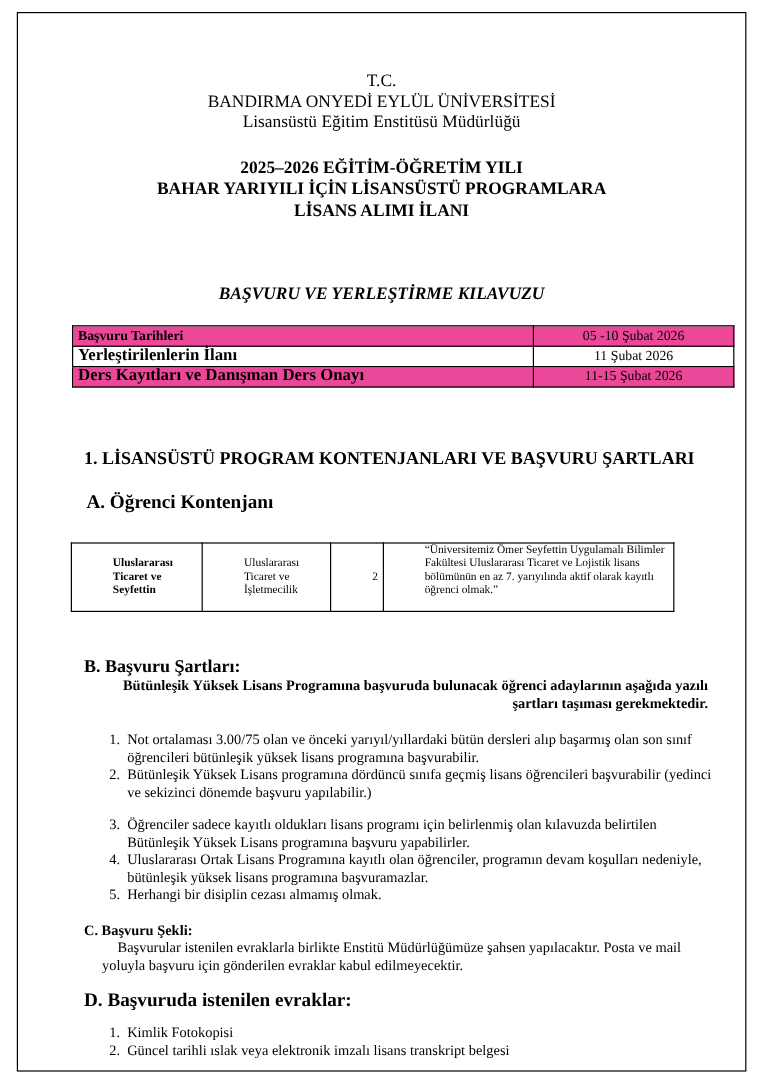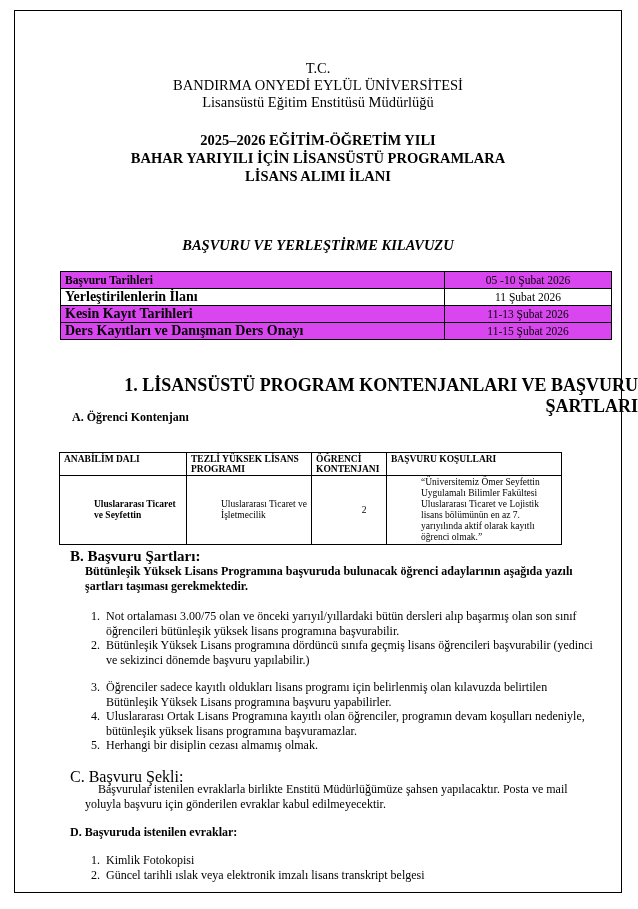--- a/index.html
+++ b/index.html
@@ -14,43 +14,43 @@
   .center { position: absolute; left: 14px; width: 608px; text-align: center; }
   .hdr { font-size: 14.5px; line-height: 17px; }
   .title-block { font-size: 14.5px; line-height: 18px; font-weight: bold; }
   .guide-title { font-weight: bold; font-size: 14.5px; font-style: italic; }
 
   table { border-collapse: collapse; position: absolute; }
   .dates { left: 60px; top: 271px; width: 552px; font-size: 11.5px; }
   .dates td { border: 1px solid #000; height: 16px; padding: 0 4px; }
   .dates td.lbl { font-weight: bold; width: 375px; }
   .dates td.val { text-align: center; }
-  .dates tr.shaded td { background: #d946ef; }
+  .dates tr.shaded td { background: #ec4899; }
   .dates tr.big td.lbl { font-size: 14px; }
 
   .quota { left: 59px; top: 452px; width: 503px; font-size: 9.5px; }
   .quota th, .quota td { border: 1px solid #000; padding: 1px 4px; vertical-align: top; text-align: left; }
   .quota th { font-weight: bold; height: 20px; line-height: 10px; }
   .quota td { height: 54px; line-height: 11px; padding-left: 34px; }
   .quota td.mid { vertical-align: middle; }
   .quota td.center-cell { text-align: center; vertical-align: middle; }
 
   .abs { position: absolute; }
-  .h1 { left: 70px; top: 375px; font-weight: bold; font-size: 18px; text-align: right; }
-  .h2 { left: 72px; top: 410px; font-weight: bold; font-size: 12px; }
+  .h1 { left: 70px; top: 375px; font-weight: bold; font-size: 15px; }
+  .h2 { left: 72px; top: 410px; font-weight: bold; font-size: 16px; }
   .b-head { left: 70px; top: 549px; font-weight: bold; font-size: 15px; line-height: 15px; }
-  .b-intro { left: 85px; top: 564px; width: 505px; font-weight: bold; font-size: 12px; line-height: 15px; }
+  .b-intro { left: 85px; top: 564px; width: 505px; font-weight: bold; font-size: 12px; line-height: 15px; text-align: right; }
   .list { position: absolute; left: 80px; width: 520px; font-size: 12px; line-height: 14.5px; }
   .li { display: flex; }
   .li .num { width: 26px; text-align: right; padding-right: 6px; box-sizing: border-box; flex: none; }
   .li .txt { flex: 1; }
-  .c-head { left: 70px; top: 768px; font-weight: normal; font-size: 16px; }
+  .c-head { left: 70px; top: 768px; font-weight: bold; font-size: 12px; }
   .c-body { left: 85px; top: 782px; width: 510px; font-size: 12px; line-height: 15px; }
   .c-body .indent { display: inline-block; width: 13px; }
-  .d-head { left: 70px; top: 825px; font-weight: bold; font-size: 12px; }
+  .d-head { left: 70px; top: 825px; font-weight: bold; font-size: 16px; }
 </style>
 </head>
 <body>
 
 <div class="frame"></div>
 
 <div class="center hdr" style="top:60px;">
   <div>T.C.</div>
   <div>BANDIRMA ONYEDİ EYLÜL ÜNİVERSİTESİ</div>
   <div>Lisansüstü Eğitim Enstitüsü Müdürlüğü</div>
@@ -68,41 +68,31 @@
   <tbody>
       <tr class="shaded">
     <td class="lbl">Başvuru Tarihleri</td>
     <td class="val">05 -10 Şubat 2026</td>
   </tr>
   <tr class="big">
     <td class="lbl">Yerleştirilenlerin İlanı</td>
     <td class="val">11 Şubat 2026</td>
   </tr>
   <tr class="shaded big">
-    <td class="lbl">Kesin Kayıt Tarihleri</td>
-    <td class="val">11-13 Şubat 2026</td>
-  </tr>
-  <tr class="shaded big">
     <td class="lbl">Ders Kayıtları ve Danışman Ders Onayı</td>
     <td class="val">11-15 Şubat 2026</td>
   </tr>
 </tbody>
   </table>
 
 <div class="abs h1">1. LİSANSÜSTÜ PROGRAM KONTENJANLARI VE BAŞVURU ŞARTLARI</div>
 <div class="abs h2">A. Öğrenci Kontenjanı</div>
 
 <table class="quota">
   <tbody>
-      <tr>
-    <th style="width:118px;">ANABİLİM DALI</th>
-    <th style="width:116px;">TEZLİ YÜKSEK LİSANS PROGRAMI</th>
-    <th style="width:66px;">ÖĞRENCİ KONTENJANI</th>
-    <th>BAŞVURU KOŞULLARI</th>
-  </tr>
   <tr>
     <td class="mid" style="font-weight:bold;">Uluslararası Ticaret ve Seyfettin</td>
     <td class="mid">Uluslararası Ticaret ve İşletmecilik</td>
     <td class="center-cell">2</td>
     <td>“Üniversitemiz Ömer Seyfettin Uygulamalı Bilimler Fakültesi Uluslararası Ticaret ve Lojistik lisans bölümünün en az 7. yarıyılında aktif olarak kayıtlı öğrenci olmak.”</td>
   </tr>
 </tbody>
   </table>
 
 <div class="abs b-head">B. Başvuru Şartları:</div>

